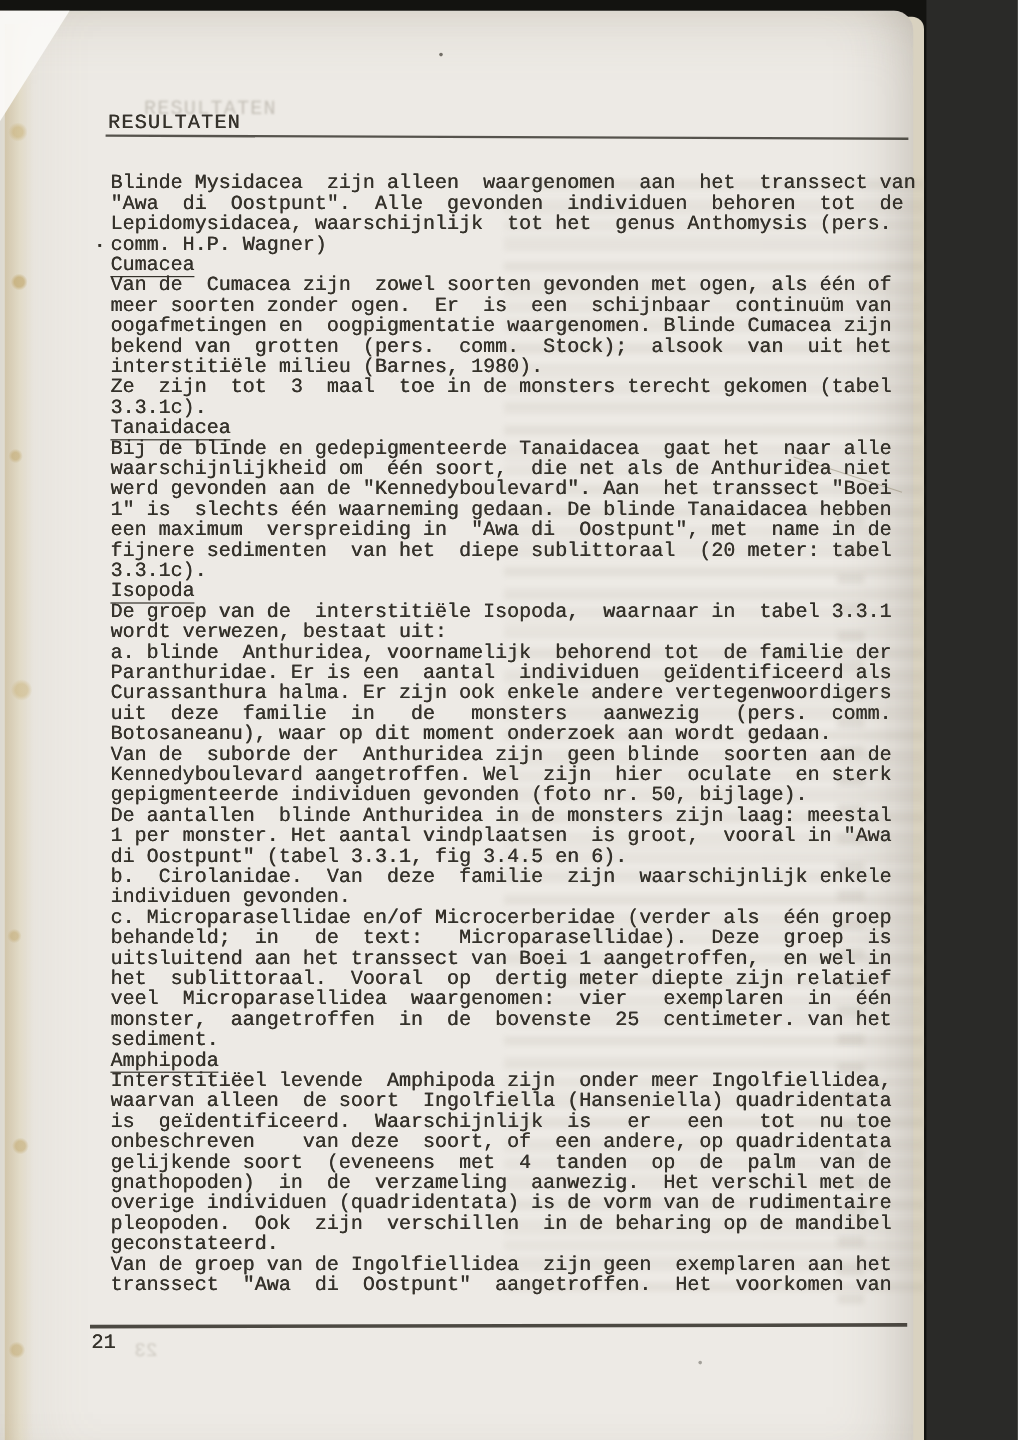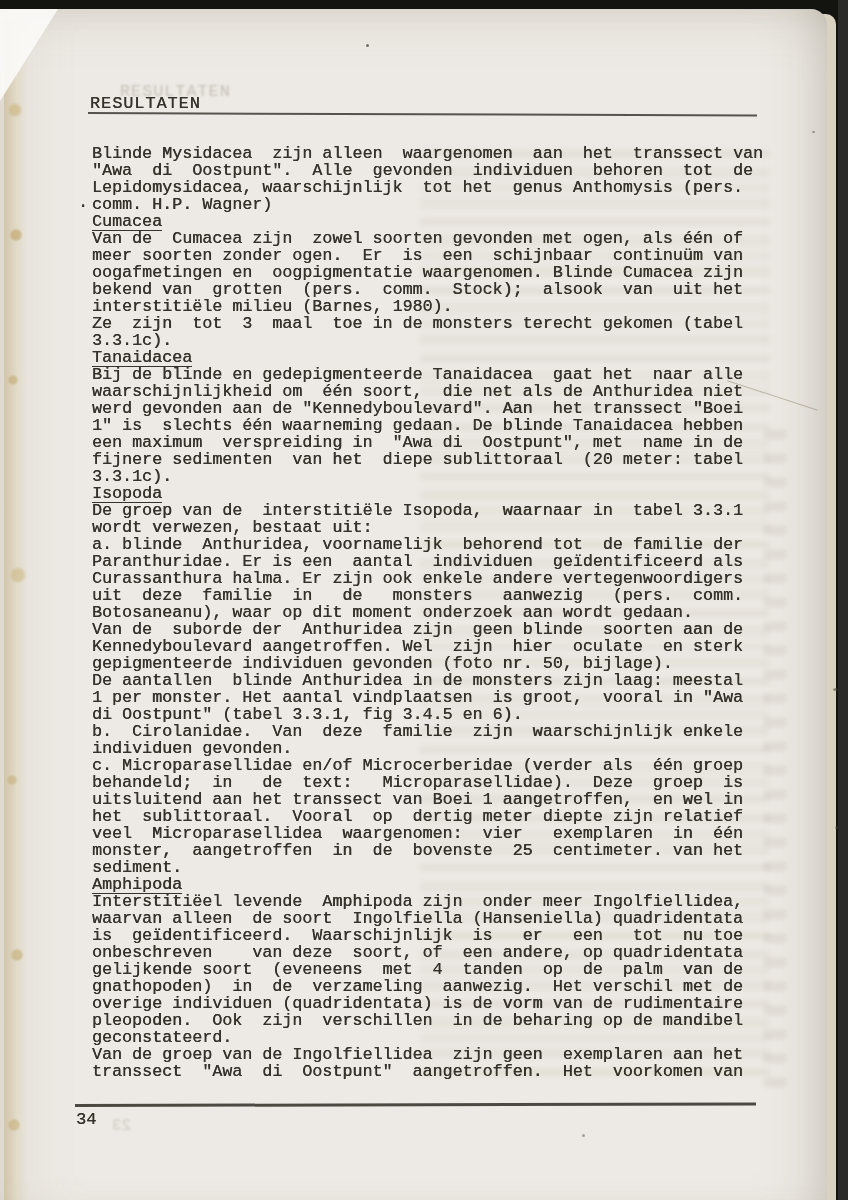--- a/index.html
+++ b/index.html
@@ -5,21 +5,21 @@
   :root {
     --ink: #35322b;
     --paper: #edeae5;
     --scan-bg: #131310;
     --aged-edge: #e4d9bd;
     --under-page: #d9d2c0;
   }
   html, body { margin: 0; padding: 0; background: #2a2a28; }
   .scan {
     position: relative;
-    width: 838px;
+    width: 772px;
     height: 1200px;
     background: var(--scan-bg);
     overflow: hidden;
     font-family: "Liberation Mono", "DejaVu Sans Mono", monospace;
   }
   .under-page {
     position: absolute;
     right: 2px; top: 14px; bottom: 0;
     width: 16px;
     background: var(--under-page);
@@ -177,21 +177,21 @@
   <div class="ghost-header">RESULTATEN</div>
 
   <div class="header-title ink">RESULTATEN</div>
   <div class="header-rule"></div>
 
   <div class="doc-body ink"><div class="line">Blinde Mysidacea  zijn alleen  waargenomen  aan  het  transsect van</div><div class="line">"Awa  di  Oostpunt".  Alle  gevonden  individuen  behoren  tot  de</div><div class="line">Lepidomysidacea, waarschijnlijk  tot het  genus Anthomysis (pers.</div><div class="line">comm. H.P. Wagner)</div><div class="line"><span class="heading">Cumacea</span></div><div class="line">Van de  Cumacea zijn  zowel soorten gevonden met ogen, als één of</div><div class="line">meer soorten zonder ogen.  Er  is  een  schijnbaar  continuüm van</div><div class="line">oogafmetingen en  oogpigmentatie waargenomen. Blinde Cumacea zijn</div><div class="line">bekend van  grotten  (pers.  comm.  Stock);  alsook  van  uit het</div><div class="line">interstitiële milieu (Barnes, 1980).</div><div class="line">Ze  zijn  tot  3  maal  toe in de monsters terecht gekomen (tabel</div><div class="line">3.3.1c).</div><div class="line"><span class="heading">Tanaidacea</span></div><div class="line">Bij de blinde en gedepigmenteerde Tanaidacea  gaat het  naar alle</div><div class="line">waarschijnlijkheid om  één soort,  die net als de Anthuridea niet</div><div class="line">werd gevonden aan de "Kennedyboulevard". Aan  het transsect "Boei</div><div class="line">1" is  slechts één waarneming gedaan. De blinde Tanaidacea hebben</div><div class="line">een maximum  verspreiding in  "Awa di  Oostpunt", met  name in de</div><div class="line">fijnere sedimenten  van het  diepe sublittoraal  (20 meter: tabel</div><div class="line">3.3.1c).</div><div class="line"><span class="heading">Isopoda</span></div><div class="line">De groep van de  interstitiële Isopoda,  waarnaar in  tabel 3.3.1</div><div class="line">wordt verwezen, bestaat uit:</div><div class="line">a. blinde  Anthuridea, voornamelijk  behorend tot  de familie der</div><div class="line">Paranthuridae. Er is een  aantal  individuen  geïdentificeerd als</div><div class="line">Curassanthura halma. Er zijn ook enkele andere vertegenwoordigers</div><div class="line">uit  deze  familie  in   de   monsters   aanwezig   (pers.  comm.</div><div class="line">Botosaneanu), waar op dit moment onderzoek aan wordt gedaan.</div><div class="line">Van de  suborde der  Anthuridea zijn  geen blinde  soorten aan de</div><div class="line">Kennedyboulevard aangetroffen. Wel  zijn  hier  oculate  en sterk</div><div class="line">gepigmenteerde individuen gevonden (foto nr. 50, bijlage).</div><div class="line">De aantallen  blinde Anthuridea in de monsters zijn laag: meestal</div><div class="line">1 per monster. Het aantal vindplaatsen  is groot,  vooral in "Awa</div><div class="line">di Oostpunt" (tabel 3.3.1, fig 3.4.5 en 6).</div><div class="line">b.  Cirolanidae.  Van  deze  familie  zijn  waarschijnlijk enkele</div><div class="line">individuen gevonden.</div><div class="line">c. Microparasellidae en/of Microcerberidae (verder als  één groep</div><div class="line">behandeld;  in   de  text:   Microparasellidae).  Deze  groep  is</div><div class="line">uitsluitend aan het transsect van Boei 1 aangetroffen,  en wel in</div><div class="line">het  sublittoraal.  Vooral  op  dertig meter diepte zijn relatief</div><div class="line">veel  Microparasellidea  waargenomen:  vier   exemplaren  in  één</div><div class="line">monster,  aangetroffen  in  de  bovenste  25  centimeter. van het</div><div class="line">sediment.</div><div class="line"><span class="heading">Amphipoda</span></div><div class="line">Interstitiëel levende  Amphipoda zijn  onder meer Ingolfiellidea,</div><div class="line">waarvan alleen  de soort  Ingolfiella (Hanseniella) quadridentata</div><div class="line">is  geïdentificeerd.  Waarschijnlijk  is   er   een   tot  nu toe</div><div class="line">onbeschreven    van deze  soort, of  een andere, op quadridentata</div><div class="line">gelijkende soort  (eveneens  met  4  tanden  op  de  palm  van de</div><div class="line">gnathopoden)  in  de  verzameling  aanwezig.  Het verschil met de</div><div class="line">overige individuen (quadridentata) is de vorm van de rudimentaire</div><div class="line">pleopoden.  Ook  zijn  verschillen  in de beharing op de mandibel</div><div class="line">geconstateerd.</div><div class="line">Van de groep van de Ingolfiellidea  zijn geen  exemplaren aan het</div><div class="line">transsect  "Awa  di  Oostpunt"  aangetroffen.  Het  voorkomen van</div></div>
 
   <span class="margin-dot ink">·</span>
 
   <div class="footer-rule"></div>
-  <div class="page-number ink">34</div>
+  <div class="page-number ink">21</div>
   <div class="ghost-page-number">23</div>
 
   <div class="speck speck-1"></div>
   <div class="speck speck-2"></div>
   <div class="speck speck-3"></div>
   <div class="speck speck-4"></div>
   <div class="speck speck-5"></div>
 
 </div>
 

